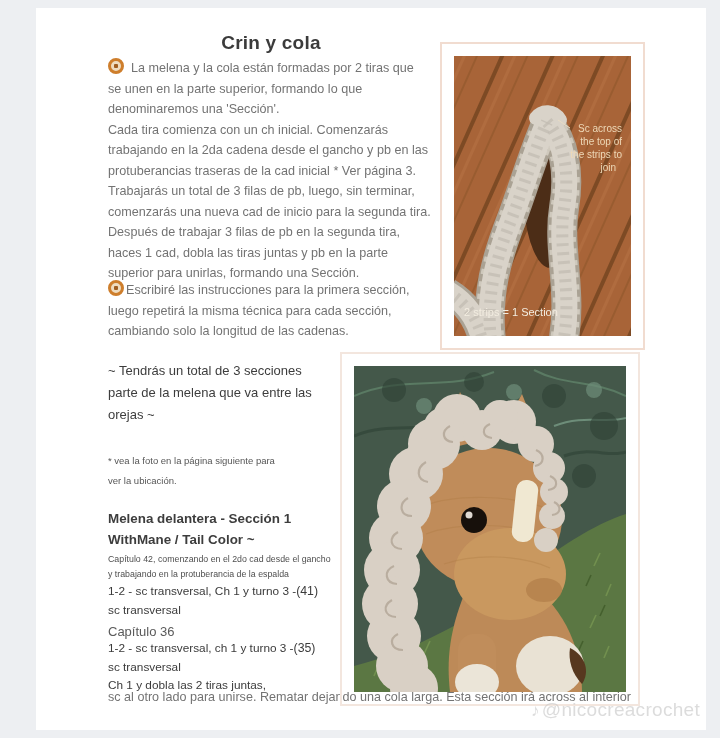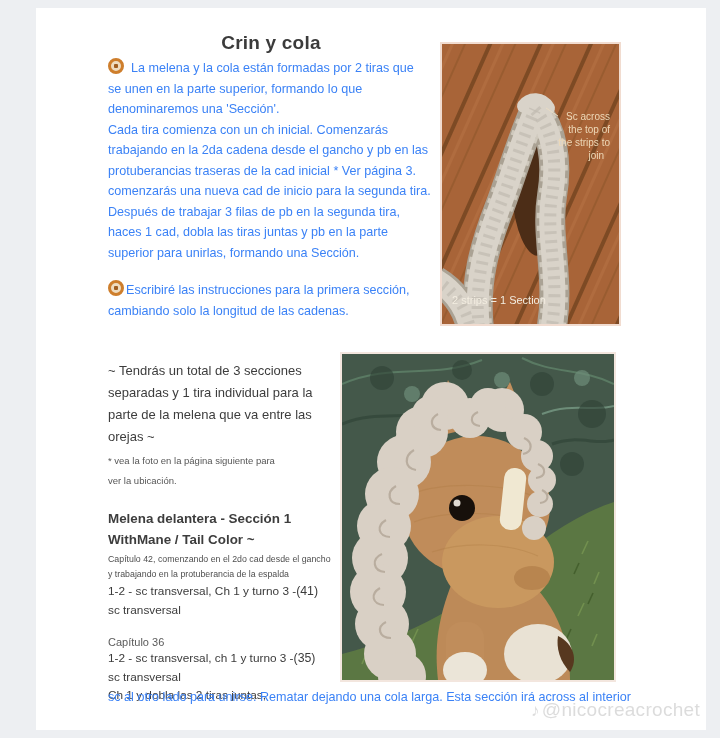--- a/index.html
+++ b/index.html
@@ -9,21 +9,21 @@
     font-family:"Liberation Sans", sans-serif;
     -webkit-font-smoothing:antialiased;
   }
   .page{position:absolute;left:36px;top:8px;width:670px;height:722px;background:#ffffff;}
 
   .page-title{
     position:absolute;left:60px;top:24px;width:350px;text-align:center;
     font-size:19px;font-weight:600;color:#3b3b3b;letter-spacing:.2px;margin:0;
   }
 
-  .txt{white-space:nowrap;color:#3b82f6;}
+  .txt{white-space:nowrap;color:#737373;}
   .intro-block1{position:absolute;left:72px;top:50px;}
   .intro-block2{position:absolute;left:72px;top:272px;}
   .intro-block1 .txt,.intro-block2 .txt{font-size:12.6px;line-height:20.5px;}
 
   .bullet{
     display:inline-block;width:10px;height:10px;border-radius:50%;
     border:3px solid #ce7e2c;
     background:radial-gradient(circle at 50% 50%, #a05d20 0 2px, #eedcc0 2.5px);
     vertical-align:-2px;margin-right:7px;
   }
@@ -31,29 +31,29 @@
 
   .note-block{position:absolute;left:72px;top:352px;}
   .note-block .txt{font-size:13px;line-height:22px;color:#3d3d3d;}
 
   .footnote{position:absolute;left:72px;top:447px;}
   .footnote .txt{font-size:9.5px;color:#565656;margin-bottom:9px;}
 
   .pattern{position:absolute;left:72px;top:500px;width:222px;}
   .p-h{font-size:13.4px;font-weight:700;line-height:21px;color:#3d3d3d;white-space:nowrap;}
   .p-sub{font-size:8.8px;color:#4e4e4e;white-space:nowrap;margin-top:4px;line-height:11px;}
-  .p-sub.small{font-size:11px;margin-top:18px;line-height:10px;color:#5a5a5a;}
+  .p-sub.small{font-size:13px;margin-top:8px;line-height:10px;color:#5a5a5a;}
   .p-row{display:flex;justify-content:flex-start;font-size:11.8px;line-height:18.5px;color:#3b3b3b;margin-top:2px;white-space:nowrap;}
   .p-count{font-size:12.3px;}
   .p-line{font-size:11.8px;line-height:18.5px;color:#3b3b3b;white-space:nowrap;}
 
   .closing{position:absolute;left:72px;top:679px;}
   .closing .txt{font-size:12.6px;line-height:20.5px;}
 
-  .photo{position:absolute;margin:0;padding:0;line-height:0;}
+  .photo{position:absolute;margin:0;padding:12px;line-height:0;}
   .photo-strips{left:404px;top:34px;width:177px;height:280px;border:2px solid #f1dcd0;}
   .photo-horse{left:304px;top:344px;width:272px;height:326px;border:2px solid #f3e6de;}
 
   .watermark{
     position:absolute;left:531px;top:699px;z-index:5;
     font-size:19px;letter-spacing:.3px;color:#c7c7c7;opacity:.62;white-space:nowrap;
   }
   .watermark .glyph{margin-right:2px;font-size:17px;}
 </style>
 </head>
@@ -63,28 +63,30 @@
 
   <h1 class="page-title">Crin y cola</h1>
 
   <div class="intro-block1">
     <div class="txt"><span class="bullet"></span><span>La melena y la cola están formadas por 2 tiras que</span></div>
     <div class="txt">se unen en la parte superior, formando lo que</div>
     <div class="txt">denominaremos una 'Sección'.</div>
     <div class="txt">Cada tira comienza con un ch inicial. Comenzarás</div>
     <div class="txt">trabajando en la 2da cadena desde el gancho y pb en las</div>
     <div class="txt">protuberancias traseras de la cad inicial * Ver página 3.</div>
+    <div class="txt">Trabajarás un total de 3 filas de pb, luego, sin terminar,</div>
     <div class="txt">comenzarás una nueva cad de inicio para la segunda tira.</div>
     <div class="txt">Después de trabajar 3 filas de pb en la segunda tira,</div>
     <div class="txt">haces 1 cad, dobla las tiras juntas y pb en la parte</div>
     <div class="txt">superior para unirlas, formando una Sección.</div>
   </div>
 
   <div class="intro-block2">
     <div class="txt"><span class="bullet tight"></span><span>Escribiré las instrucciones para la primera sección,</span></div>
+    <div class="txt">luego repetirá la misma técnica para cada sección,</div>
     <div class="txt">cambiando solo la longitud de las cadenas.</div>
   </div>
 
   <figure class="photo photo-strips">
     <svg width="177" height="280" viewBox="0 0 177 280">
       <defs>
         <pattern id="wood" width="46" height="300" patternUnits="userSpaceOnUse" patternTransform="rotate(24)">
           <rect width="46" height="300" fill="#a86438"></rect>
           <rect x="42" width="4" height="300" fill="#7d4a24"></rect>
           <rect x="8" width="3" height="300" fill="#b57144" opacity="0.6"></rect>
@@ -113,21 +115,20 @@
         <text x="168" y="89">the top of</text>
         <text x="168" y="102">the strips to</text>
         <text x="162" y="115">join</text>
       </g>
       <text x="10" y="260" font-size="11" fill="#f3ede1" font-family="Liberation Sans, sans-serif">2 strips = 1 Section</text>
     </svg>
   </figure>
 
   <div class="note-block">
     <div class="txt">~ Tendrás un total de 3 secciones</div>
-    <div class="txt">separadas y 1 tira individual para la</div>
     <div class="txt">parte de la melena que va entre las</div>
     <div class="txt">orejas ~</div>
   </div>
 
   <div class="footnote">
     <div class="txt">* vea la foto en la página siguiente para</div>
     <div class="txt">ver la ubicación.</div>
   </div>
 
   <div class="pattern">

